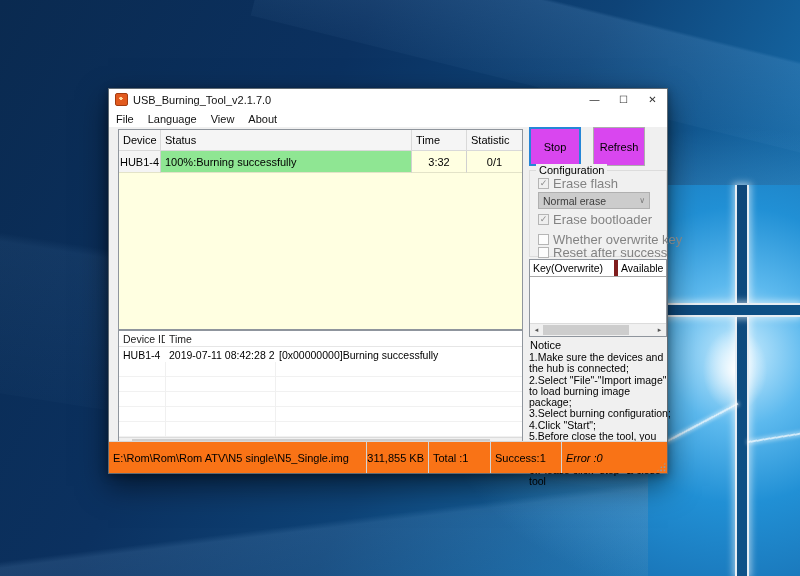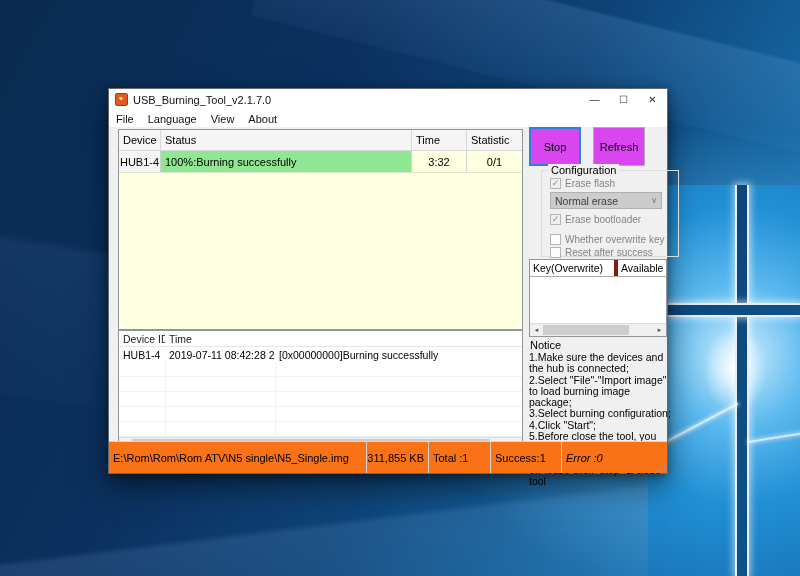--- a/index.html
+++ b/index.html
@@ -71,27 +71,27 @@
   .cell-stat { background:#ffffe1; justify-content:center; border-right:none; }
 
   
   .btn { position:absolute; width:52px; height:39px; background:#d946ef; font-size:11px;
     font-family:"Liberation Sans", sans-serif; display:flex; align-items:center; justify-content:center; }
   .btn-stop { left:420px; top:0; border:2px solid #2586d7; }
   .btn-refresh { left:484px; top:0; border:1px solid #adadad; }
 
   
   .group { position:absolute; left:420px; top:43px; width:138px; height:87px;
-    border:1px solid #dcdcdc;margin-left:12px; }
+    border:1px solid #dcdcdc; }
   .legend { position:absolute; top:-7px; left:6px; background:#f0f0f0; padding:0 3px; font-size:11px; color:#000; }
   .cfg-row { position:absolute; left:8px; display:flex; align-items:center; height:12px; }
   .cb { width:11px; height:11px; border:1px solid #b5b5b5; background:#fcfcfc; margin-right:4px;
     display:flex; align-items:center; justify-content:center; font-size:9px; color:#8a8a8a; line-height:1; }
   .cb.checked { background:#efefef; }
-  .cfg-label { font-size:10px; color:#838383; white-space:nowrap; }
+  .cfg-label { font-size:13px; color:#838383; white-space:nowrap; }
   .combo { position:absolute; left:8px; top:21px; width:112px; height:17px; background:#cccccc;
     border:1px solid #b0b0b0; display:flex; align-items:center; padding:0 4px; }
   .combo-text { font-size:10.5px; color:#3c3c3c; flex:1; }
   .combo-arrow { font-size:8px; color:#7a7a7a; }
 
   
   .key-table { position:absolute; left:420px; top:132px; width:138px; height:78px;
     background:#fff; border:1px solid #8f959d; display:flex; flex-direction:column; }
   .kt-header { display:flex; height:17px; border-bottom:1px solid #a9a9a9; }
   .kt-h { font-size:10.5px; display:flex; align-items:center; padding:0 3px; white-space:nowrap; overflow:hidden; }

